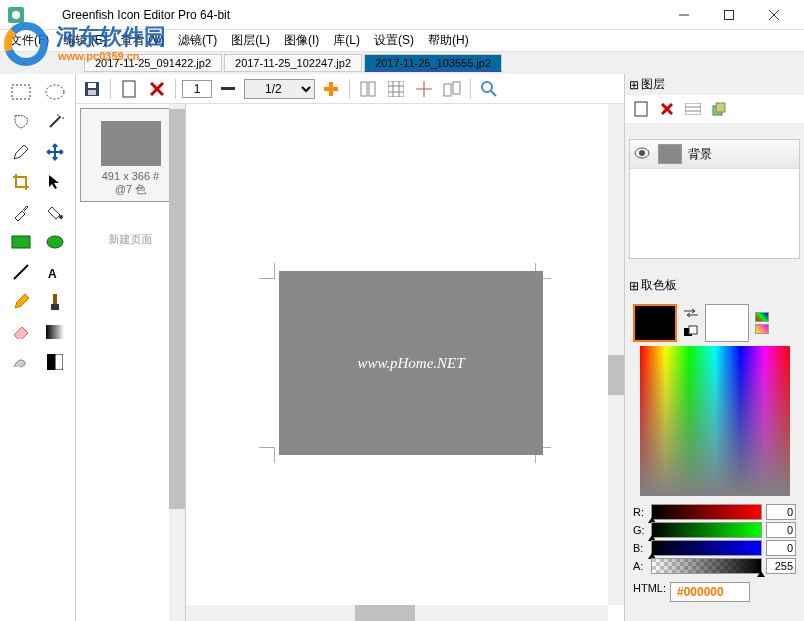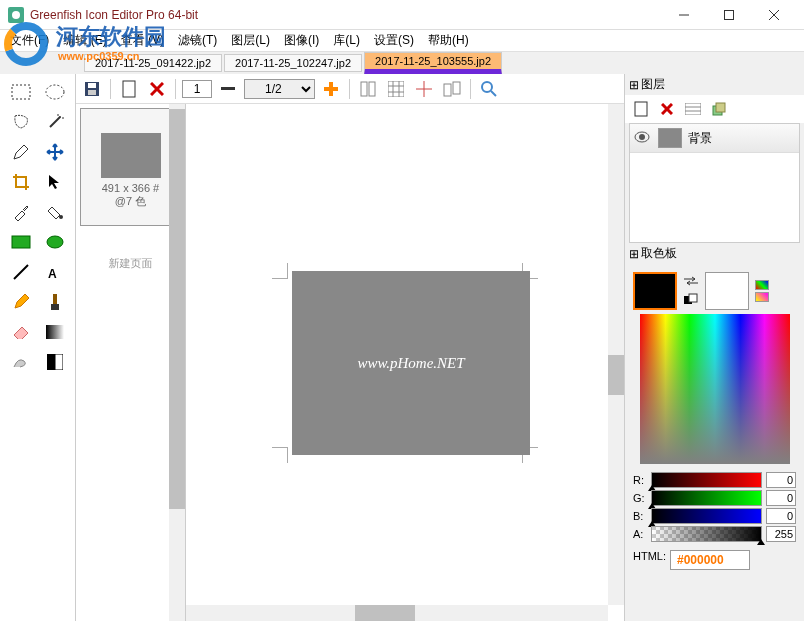--- a/index.html
+++ b/index.html
@@ -1,75 +1,75 @@
 <!DOCTYPE html>
 <html><head>
 <meta charset="utf-8">
 <style>
 * { box-sizing: border-box; margin: 0; padding: 0; font-family: "Microsoft YaHei", "SimSun", sans-serif; font-size: 12px; }
 body { width: 804px; height: 621px; background: #f0f0f0; overflow: hidden; position: relative; }
 
 .titlebar { height: 30px; background: #fff; display: flex; align-items: center; padding: 0 8px; border-bottom: 1px solid #ddd; }
 .titlebar .icon-app { width: 16px; height: 16px; margin-right: 6px; display:inline-block; }
-.titlebar .title { color: #7f1d1d; font-size: 12px; flex:1; }
+.titlebar .title { color: #000000; font-size: 12px; flex:1;margin-left:32px; }
 .win-controls { display: flex; gap: 0; }
 .win-btn { width: 45px; height: 28px; display:flex; align-items:center; justify-content:center; cursor:pointer; }
 
 .watermark-logo { position:absolute; top:18px; left:0; z-index:5; pointer-events:none; opacity:0.9; }
 .watermark-logo .wm-text { font-size:22px; font-weight:bold; fill:#1a5fb4; }
 .watermark-logo .wm-url { font-size:11px; fill:#ff7800; font-weight:bold; }
 
 .menubar { height: 22px; background: #fff; display:flex; align-items:center; padding: 0 4px; gap:2px; border-bottom:1px solid #e0e0e0; }
 .menu-item { padding: 2px 6px; cursor:pointer; }
 
 .tabbar { display:flex; align-items:center; height:22px; background:#f0f0f0; padding-left:84px; }
 .tab { padding:2px 10px; border:1px solid #ccc; background:#f8f8f8; margin-right:2px; cursor:pointer; font-size:11px; }
-.tab.active { background:#fdba74; border-bottom:6px solid #6d28d9; }
+.tab.active { background:#0369a1; border-bottom:1px solid #6d28d9; }
 
 .content { display:flex; height: calc(621px - 30px - 22px - 22px); }
 
 .toolbox { width: 76px; background:#fff; border-right:1px solid #ccc; padding:4px 2px; display:flex; flex-direction:column; gap:2px; }
 .tool-row { display:flex; gap:2px; justify-content:center; }
 .tool-btn { width:32px; height:28px; display:flex; align-items:center; justify-content:center; cursor:pointer; border:1px solid transparent; }
 
 .main-area { flex:1; display:flex; flex-direction:column; background:#fff; }
 .toolbar { height:30px; display:flex; align-items:center; padding:2px 4px; gap:4px; border-bottom:1px solid #ddd; }
 .tbtn { width:24px; height:24px; display:flex; align-items:center; justify-content:center; cursor:pointer; border:1px solid transparent; }
 .tsep { width:1px; height:20px; background:#ccc; margin:0 2px; }
 .zoom-box { border:1px solid #999; padding:1px 4px; width:30px; text-align:center; }
 .zoom-select { border:1px solid #999; padding:1px 16px; }
 
 .workspace { flex:1; display:flex; }
 .thumb-panel { width:110px; border-right:1px solid #ccc; background:#fff; padding:4px; text-align:center; position:relative; }
-.thumb-item { border:1px solid #ddd; padding:16px; cursor:pointer; }
+.thumb-item { border:1px solid #ddd; padding:4px; cursor:pointer; }
 .thumb-item.selected { border:1px solid #999; background:#f5f5f5; }
 .thumb-preview { width:60px; height:45px; background:#888; margin:8px auto 4px; }
 .thumb-label { font-size:11px; color:#666; }
 .thumb-new { font-size:11px; color:#999; margin-top:30px; cursor:pointer; }
 
 .canvas-area { flex:1; background:#fff; position:relative; overflow:auto; display:flex; align-items:center; justify-content:center; }
 .canvas-wrap { position:relative; }
-.canvas-frame { width:238px; height:184px; background:#888; position:relative;margin-left:12px; }
+.canvas-frame { width:264px; height:184px; background:#888; position:relative;margin-left:12px; }
 .canvas-watermark { position:absolute; top:50%; left:50%; transform:translate(-50%,-50%); color:#fff; font-size:15px; font-style:italic; font-family:"Segoe Script","Comic Sans MS",cursive; }
 .crop-corner { position:absolute; width:16px; height:16px; }
 .crop-corner.tl { top:-8px; left:-8px; border-right:1px solid #aaa; border-bottom:1px solid #aaa;}
 .crop-corner.tr { top:-8px; right:-8px; border-left:1px solid #aaa; border-bottom:1px solid #aaa;}
 .crop-corner.bl { bottom:-8px; left:-8px; border-right:1px solid #aaa; border-top:1px solid #aaa;}
 .crop-corner.br { bottom:-8px; right:-8px; border-left:1px solid #aaa; border-top:1px solid #aaa;}
 
 .scrollbar-v { position:absolute; right:0; top:0; width:16px; height:calc(100% - 16px); background:#f0f0f0; }
 .scrollbar-v .thumb { position:absolute; width:100%; background:#c0c0c0; height:40px; top:50%; }
 .scrollbar-h { position:absolute; bottom:0; left:0; height:16px; width:calc(100% - 16px); background:#f0f0f0; }
 .scrollbar-h .thumb { position:absolute; height:100%; background:#c0c0c0; width:60px; left:40%; }
 
 .right-panel { width:180px; background:#f0f0f0; border-left:1px solid #ccc; display:flex; flex-direction:column; }
 .panel-header { display:flex; align-items:center; padding:2px 4px; background:#f0f0f0; font-size:12px; }
 .panel-header .expand { width:12px; cursor:pointer; }
 .layer-toolbar { display:flex; gap:2px; padding:2px 4px; background:#fff; }
-.layer-list { background:#fff; border:1px solid #ccc; margin:0 4px; height:120px; overflow:auto; }
+.layer-list { background:#fff; border:1px solid #ccc; margin:16px 4px; height:120px; overflow:auto; }
 .layer-item { display:flex; align-items:center; padding:4px; gap:6px; cursor:pointer; background:linear-gradient(#fafafa,#e8e8e8); border-bottom:1px solid #ddd; }
 .layer-item .vis { width:18px; }
 .layer-thumb { width:24px; height:20px; background:#888; border:1px solid #999; }
 
 .color-section { padding:4px; }
 .swatch-row { display:flex; align-items:center; gap:6px; margin:4px; }
 .swatch { width:44px; height:38px; border:2px solid #ff7800; cursor:pointer; }
 .swatch.bg { border:1px solid #999; background:#fff; }
 .swatch.fg { background:#000; }
 .swap-icons { display:flex; flex-direction:column; gap:4px; }

